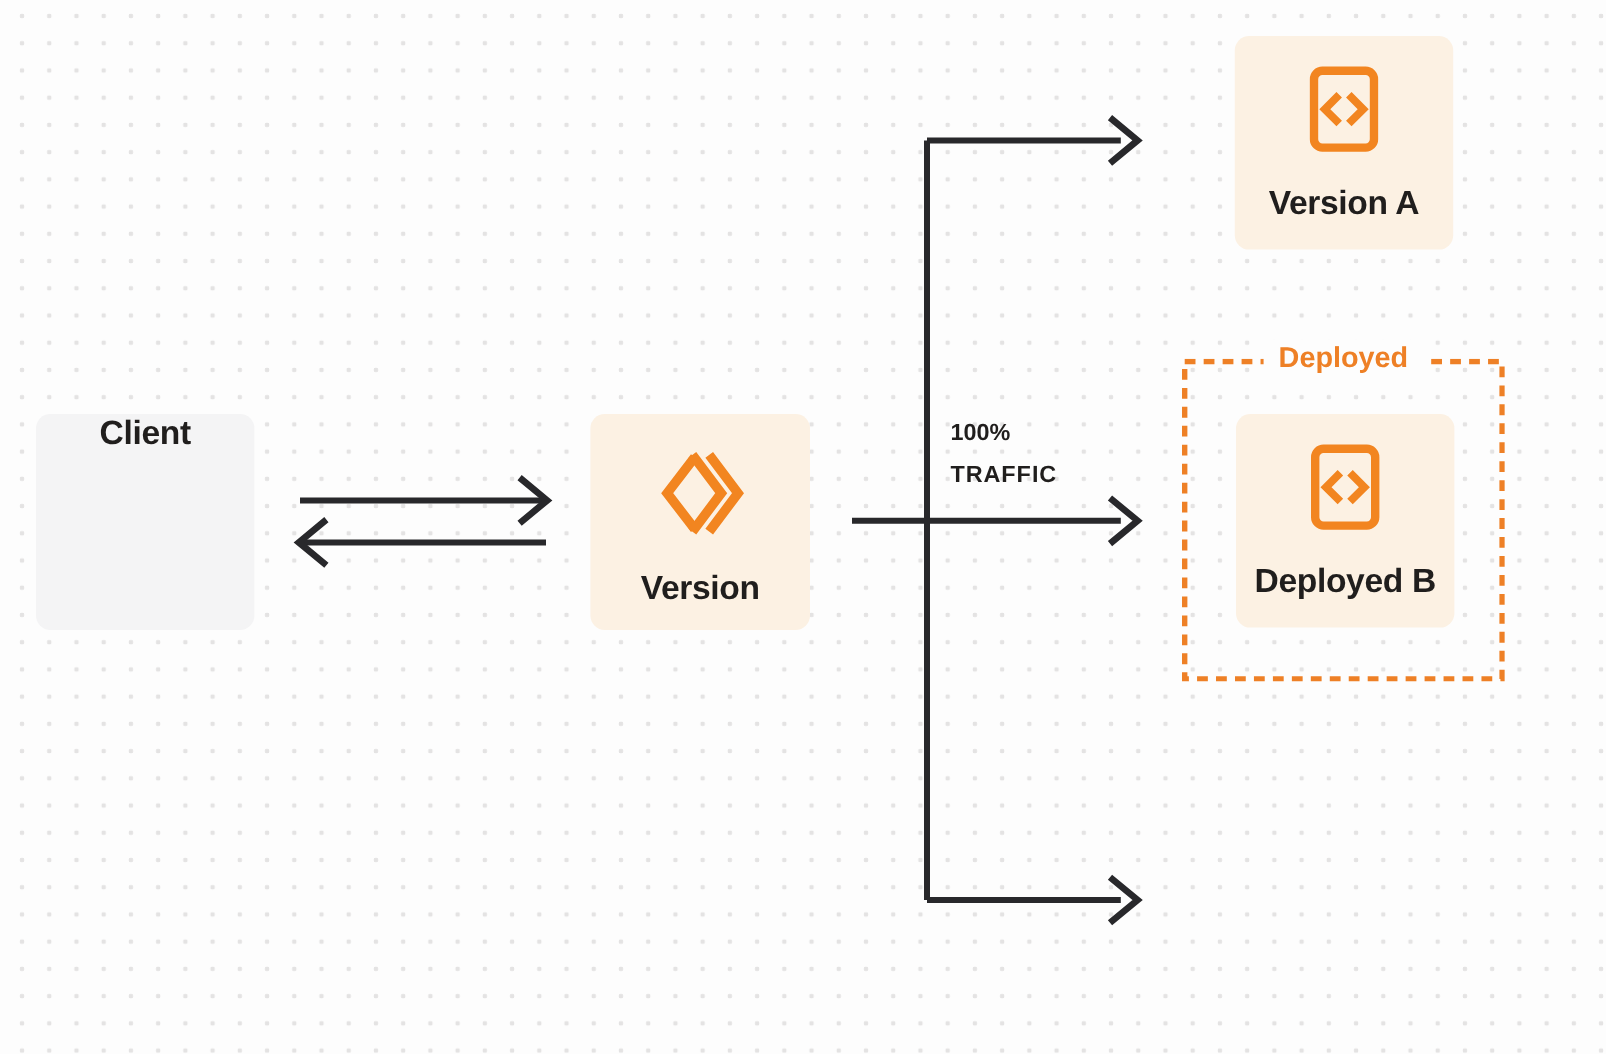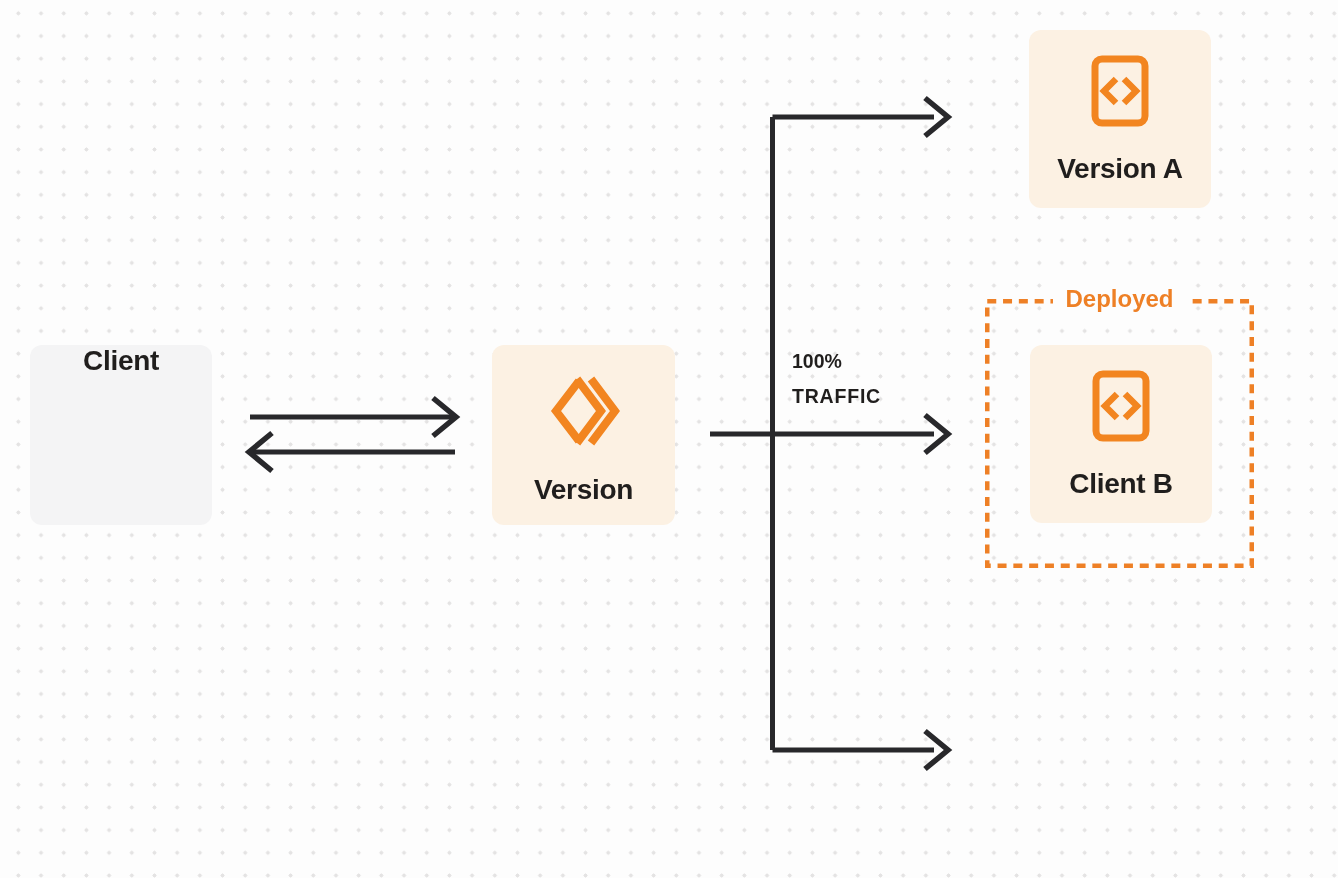--- a/index.html
+++ b/index.html
@@ -123,17 +123,17 @@
   </div>
 
   <div class="node version-node node-version-b">
     <span class="icon">
       <svg width="58" height="72" viewBox="0 0 58 72" xmlns="http://www.w3.org/2000/svg">
         <rect x="4" y="4" width="50" height="64" rx="7" stroke-width="7"></rect>
         <path d="M25 24 L13 36 L25 48" stroke-width="6.5" stroke-linejoin="miter"></path>
         <path d="M33 24 L45 36 L33 48" stroke-width="6.5" stroke-linejoin="miter"></path>
       </svg>
     </span>
-    <div class="node-label">Client B</div>
+    <div class="node-label">Deployed B</div>
   </div>
 
 
 </div>
 
 </body></html>

